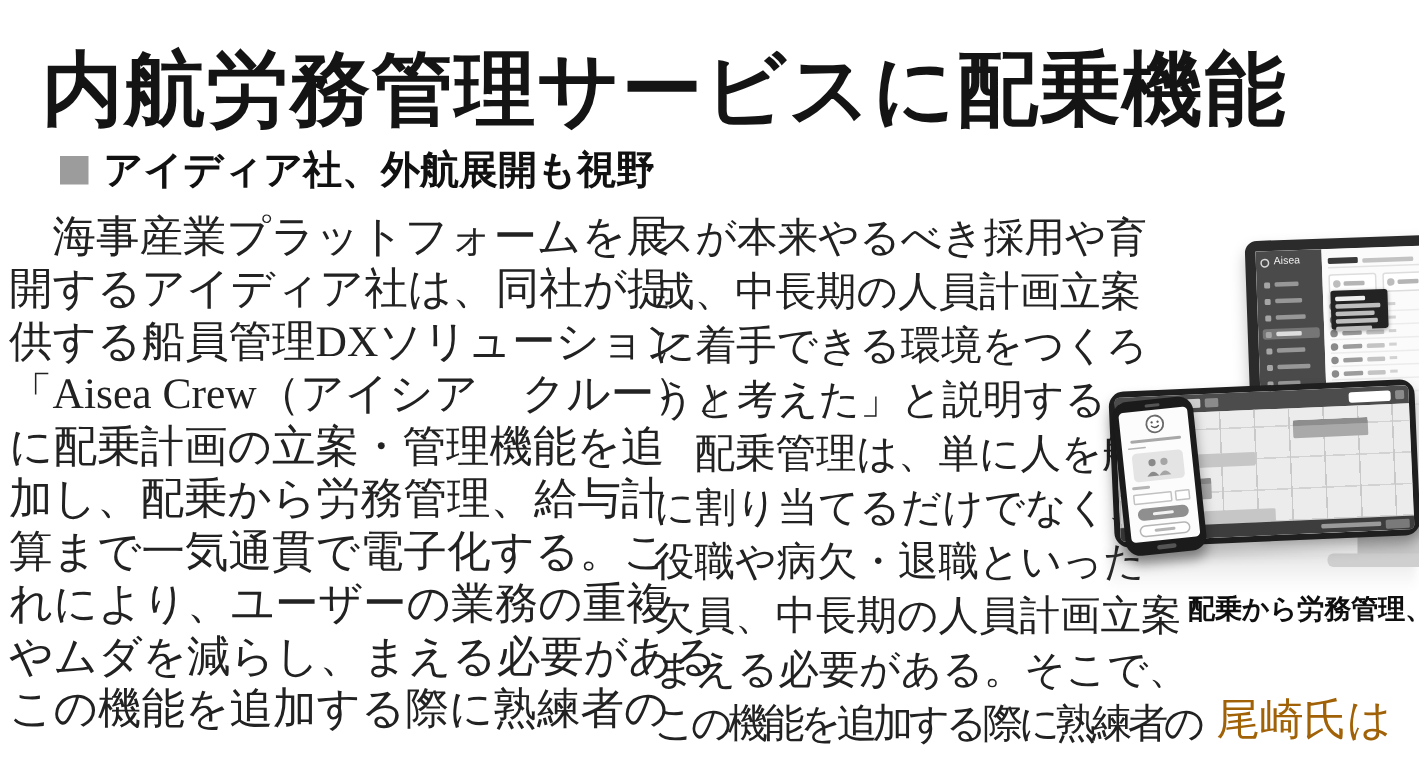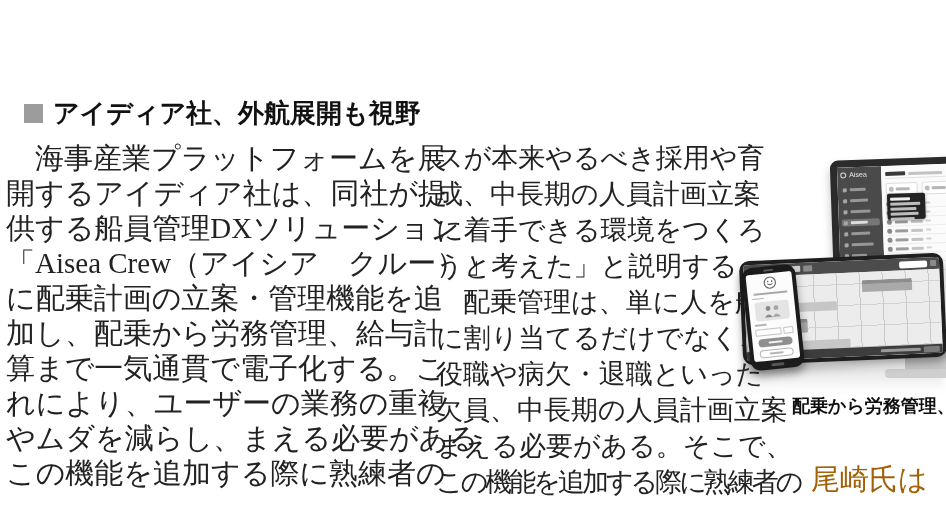--- a/index.html
+++ b/index.html
@@ -3,21 +3,21 @@
 <meta charset="utf-8">
 <style>
   html,body{margin:0;padding:0;background:#fff;}
   .page{position:relative;width:946px;height:509px;background:#ffffff;overflow:hidden;
         font-family:"Liberation Serif","DejaVu Serif",serif;color:#1c1c1c;}
 
   
   .headline{position:absolute;left:28px;top:24px;width:900px;
             font-size:54px;font-weight:700;letter-spacing:1px;color:#141414;
             font-family:"Liberation Serif","DejaVu Serif",serif;white-space:nowrap;}
-  .subhead{position:absolute;left:24px;top:96px;display:flex;align-items:center;gap:10px;}
+  .subhead{position:absolute;left:40px;top:96px;display:flex;align-items:center;gap:10px;}
   .subhead .sq{width:19px;height:19px;background:#9c9c9c;flex:0 0 auto;}
   .subhead .txt{font-family:"Liberation Sans","DejaVu Sans",sans-serif;
                 font-weight:700;font-size:26px;color:#111;white-space:nowrap;}
 
   
   .col{position:absolute;white-space:nowrap;}
   .col .bl{height:35px;line-height:35px;font-size:29px;color:#222;}
   .col1{left:6px;top:141px;width:432px;}
   .col2{left:436px;top:140px;}
   .col2 .bl{height:36px;line-height:36px;font-size:27px;}
@@ -121,20 +121,21 @@
            font-family:"Liberation Sans","DejaVu Sans",sans-serif;
            font-weight:700;font-size:18px;color:#0f0f0f;white-space:nowrap;}
 
   .smiley-svg,.crew-svg{display:block;}
 </style>
 </head>
 <body>
 
 <div class="page">
 
+  <div class="headline">内航労務管理サービスに配乗機能</div>
 
   <div class="subhead">
     <span class="sq"></span>
     <span class="txt">アイディア社、外航展開も視野</span>
   </div>
 
   <div class="col col1">
     <div class="bl">　海事産業プラットフォームを展</div>
     <div class="bl">開するアイディア社は、同社が提</div>
     <div class="bl">供する船員管理DXソリューション</div>

